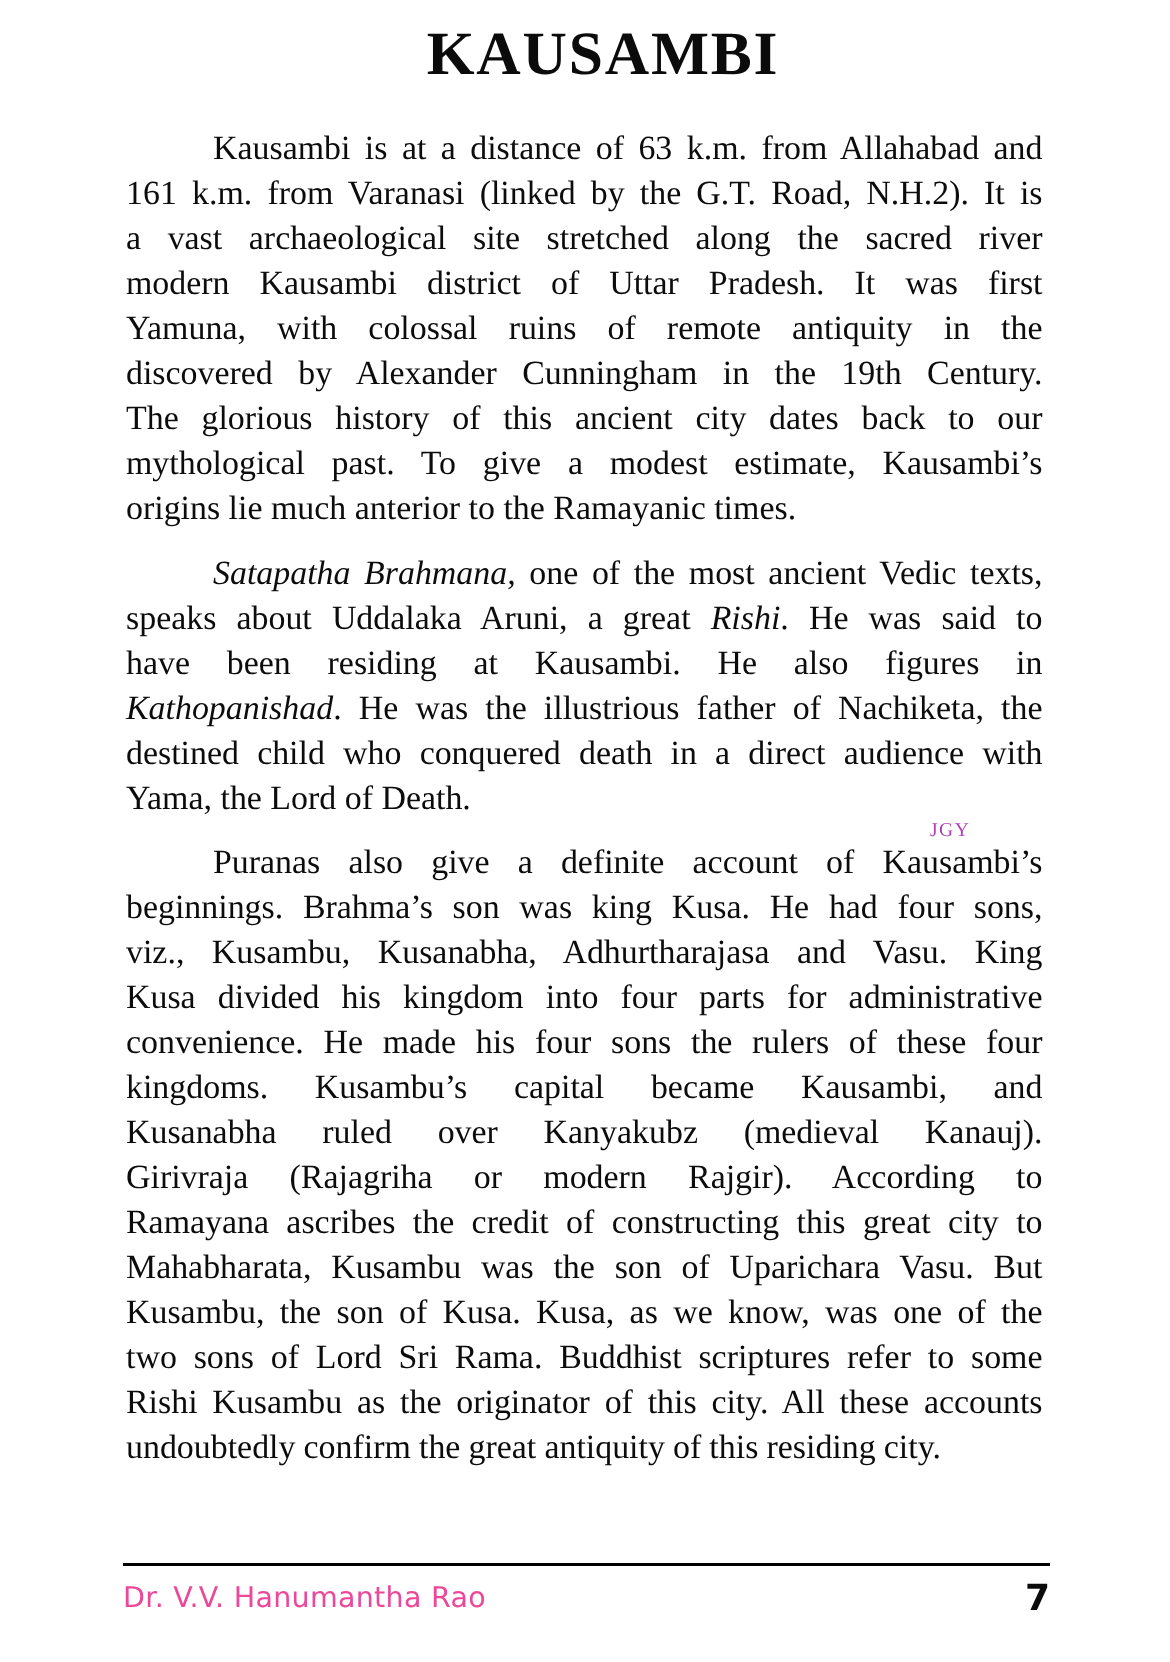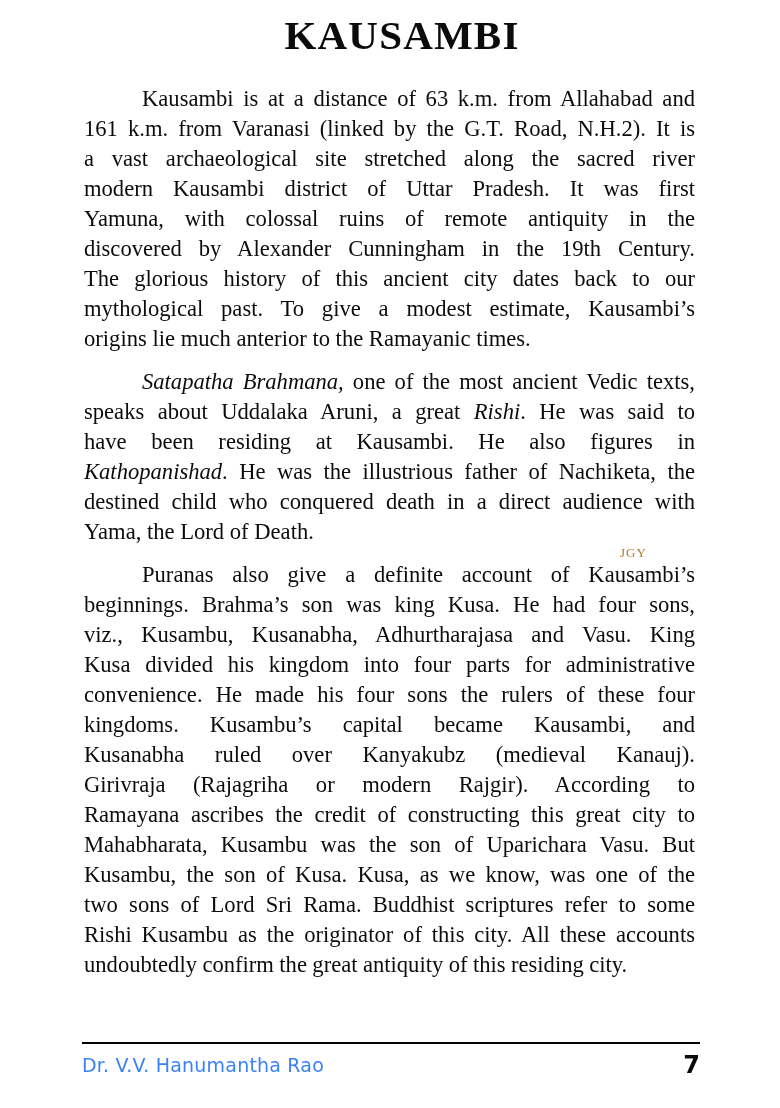--- a/index.html
+++ b/index.html
@@ -92,21 +92,21 @@
     font-style: italic;
   }
 
   
   .smudge {
     position: absolute;
     left: 620px;
     top: 546px;
     width: 40px;
     height: 13px;
-    color: #a16207;
+    color: #a21caf;
     font-size: 13px;
     line-height: 13px;
     font-family: "Liberation Serif", "DejaVu Serif", serif;
     letter-spacing: 1px;
     opacity: 0.85;
     pointer-events: none;
     user-select: none;
   }
 
   
@@ -125,21 +125,21 @@
     width: 618px;
     height: 34px;
     display: flex;
     align-items: center;
     justify-content: space-between;
     font-family: "DejaVu Sans", "Liberation Sans", sans-serif;
   }
   .footer-author {
     font-size: 19px;
     letter-spacing: 0.2px;
-    color: #3b82f6;
+    color: #ec4899;
   }
   .footer-page {
     font-size: 24px;
     font-weight: 700;
     color: #0b0b0b;
   }
 </style>
 </head>
 <body>
 

